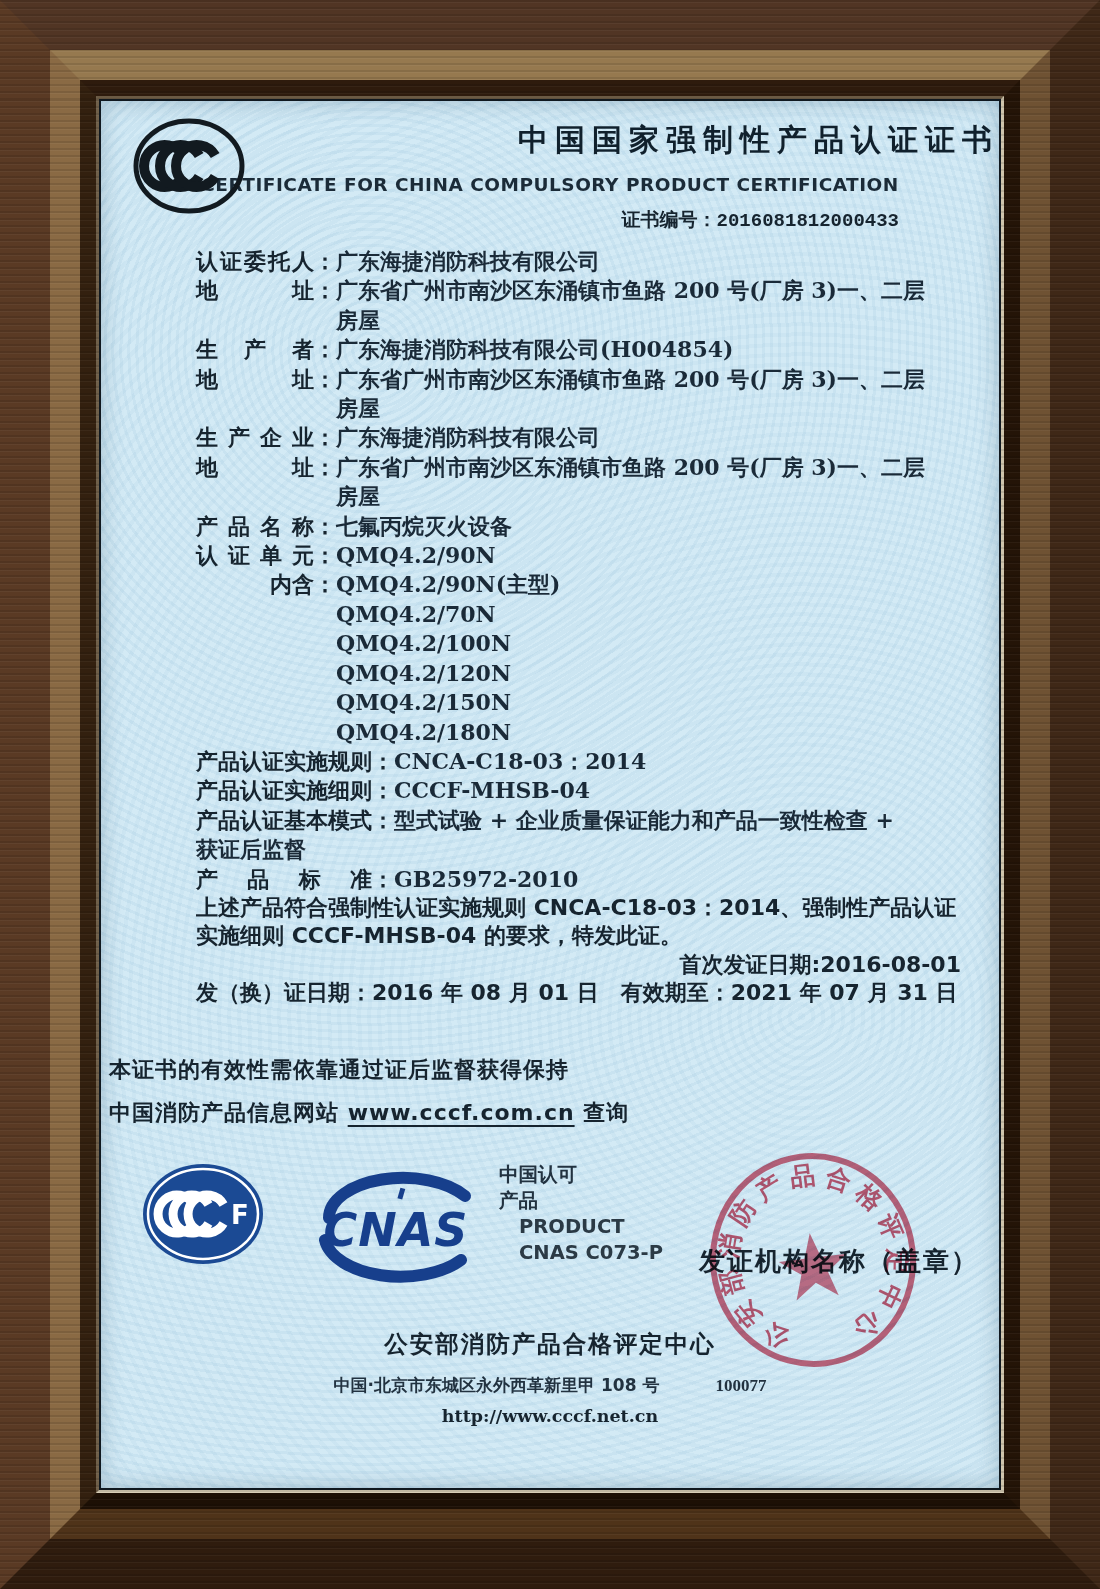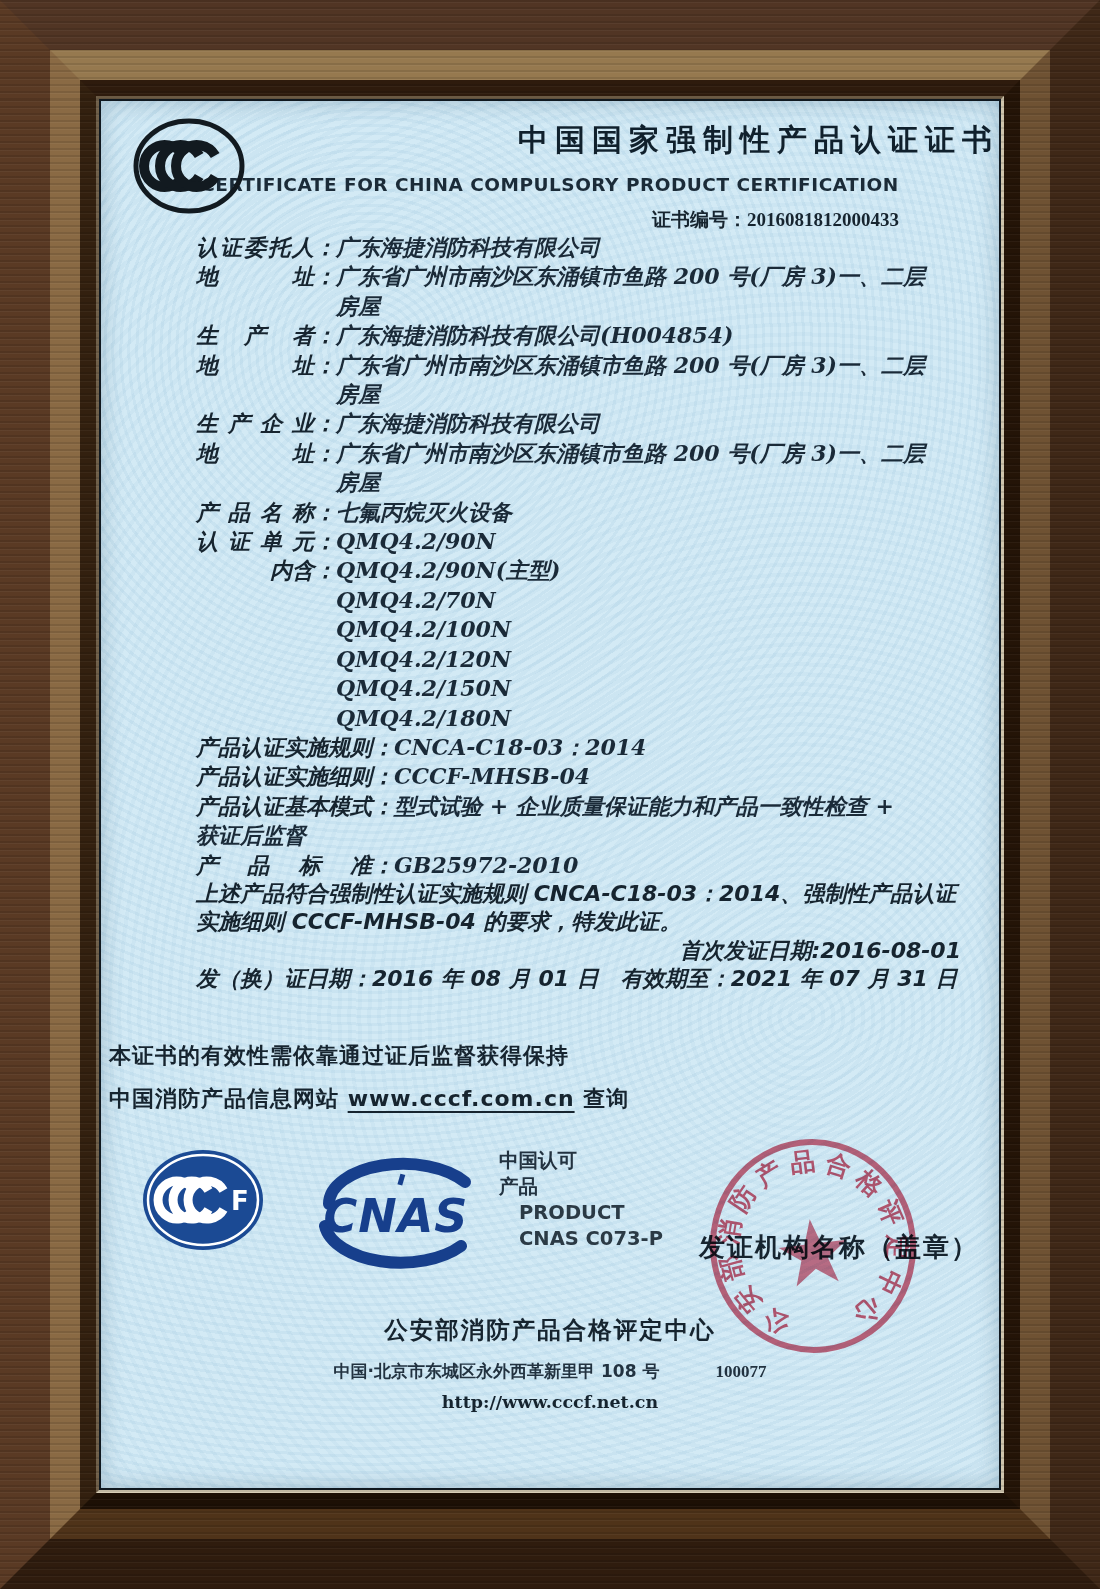--- a/index.html
+++ b/index.html
@@ -27,23 +27,23 @@
     background-image:
       repeating-radial-gradient(circle at 30% 18%,rgba(110,165,200,.10) 0 3px,transparent 3px 8px),
       repeating-radial-gradient(circle at 78% 66%,rgba(110,165,200,.07) 0 4px,transparent 4px 10px);
     box-shadow:inset 0 0 22px rgba(35,70,95,.28);}
 
   .ccc-mark{position:absolute;left:28px;top:14px;}
 
   .title{margin-top:19px;text-align:right;font-size:30px;font-weight:bold;letter-spacing:7px;color:#10202c;}
   .subtitle{margin-top:13px;text-align:center;font-size:18.5px;font-weight:600;letter-spacing:.5px;color:#1b2b38;}
   .certno{margin-top:12px;text-align:right;padding-right:100px;font-size:19px;font-weight:bold;}
-  .certno .num{font-family:Liberation Serif, serif;}
+  .certno .num{font-family:Liberation Mono, monospace;}
 
-  .body-block{margin:0 38px 0 95px;font-style:italic;}
+  .body-block{margin:14px 38px 0 95px;}
   .row{line-height:28.4px;font-size:22px;white-space:nowrap;}
   .lbl{display:inline-block;width:118px;text-align:justify;text-align-last:justify;font-weight:bold;vertical-align:bottom;}
   .lbl.r{text-align-last:right;}
   .lblw{display:inline-block;width:176px;text-align:justify;text-align-last:justify;font-weight:bold;vertical-align:bottom;}
   .cl{font-weight:bold;}
   .val{font-family:"DejaVu Serif","Liberation Serif",serif;font-weight:600;color:#1a2a38;}
   .indent{padding-left:140px;}
   .plain .pl{font-weight:bold;}
   .centered{text-align:right;padding-left:110px;}
 

